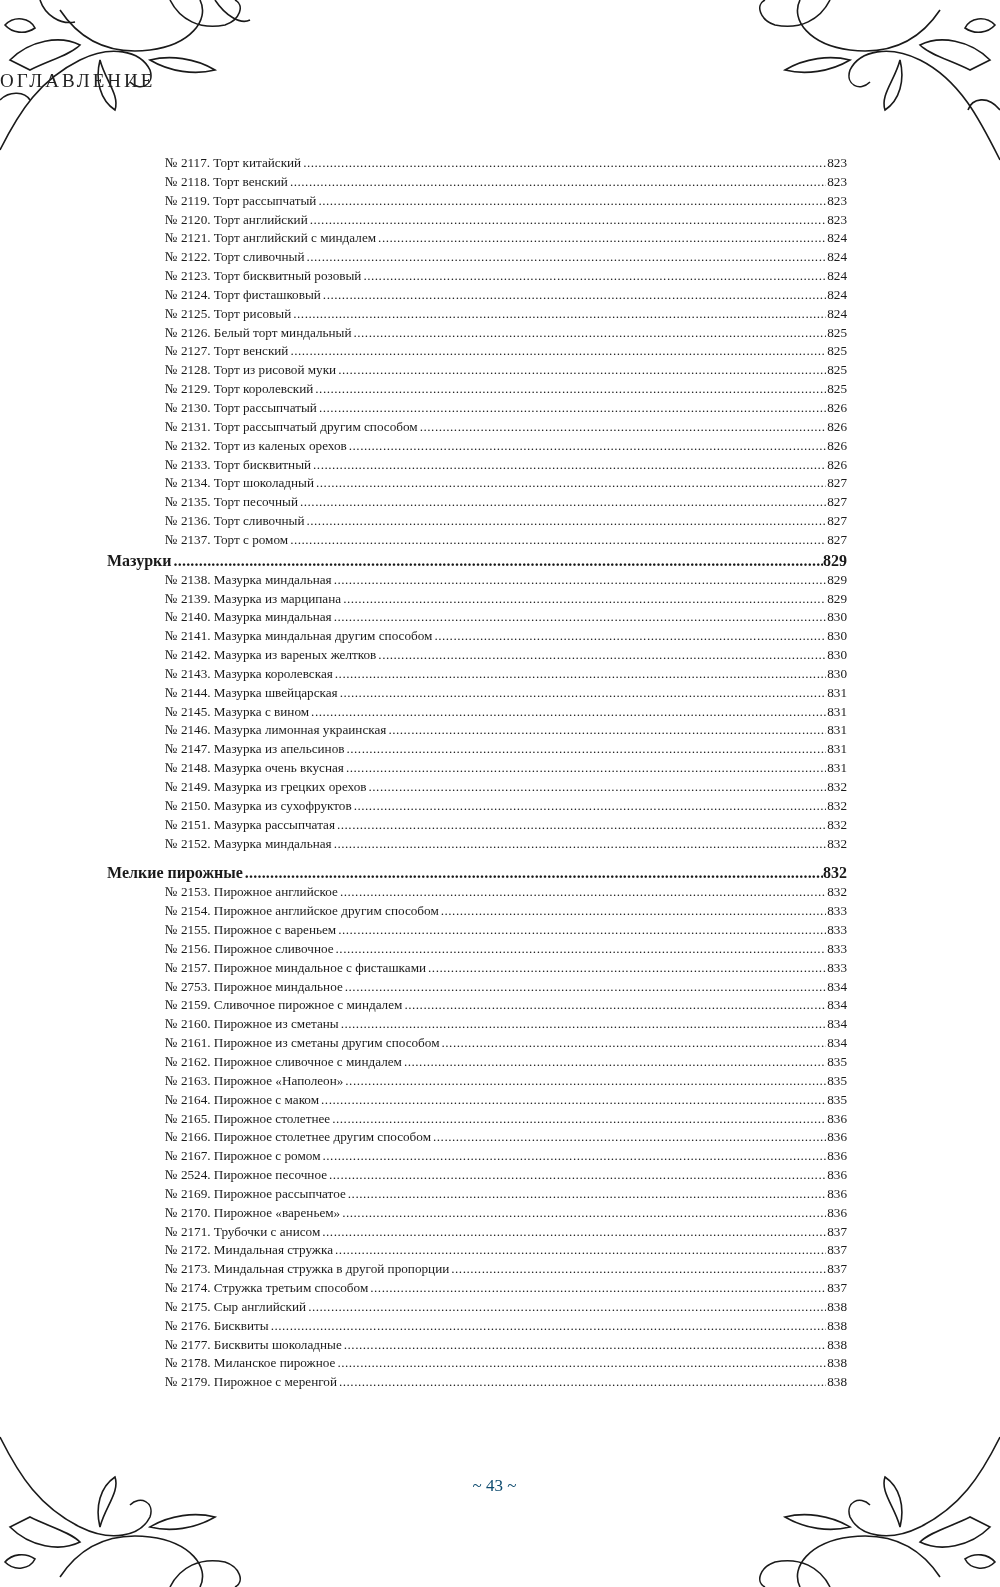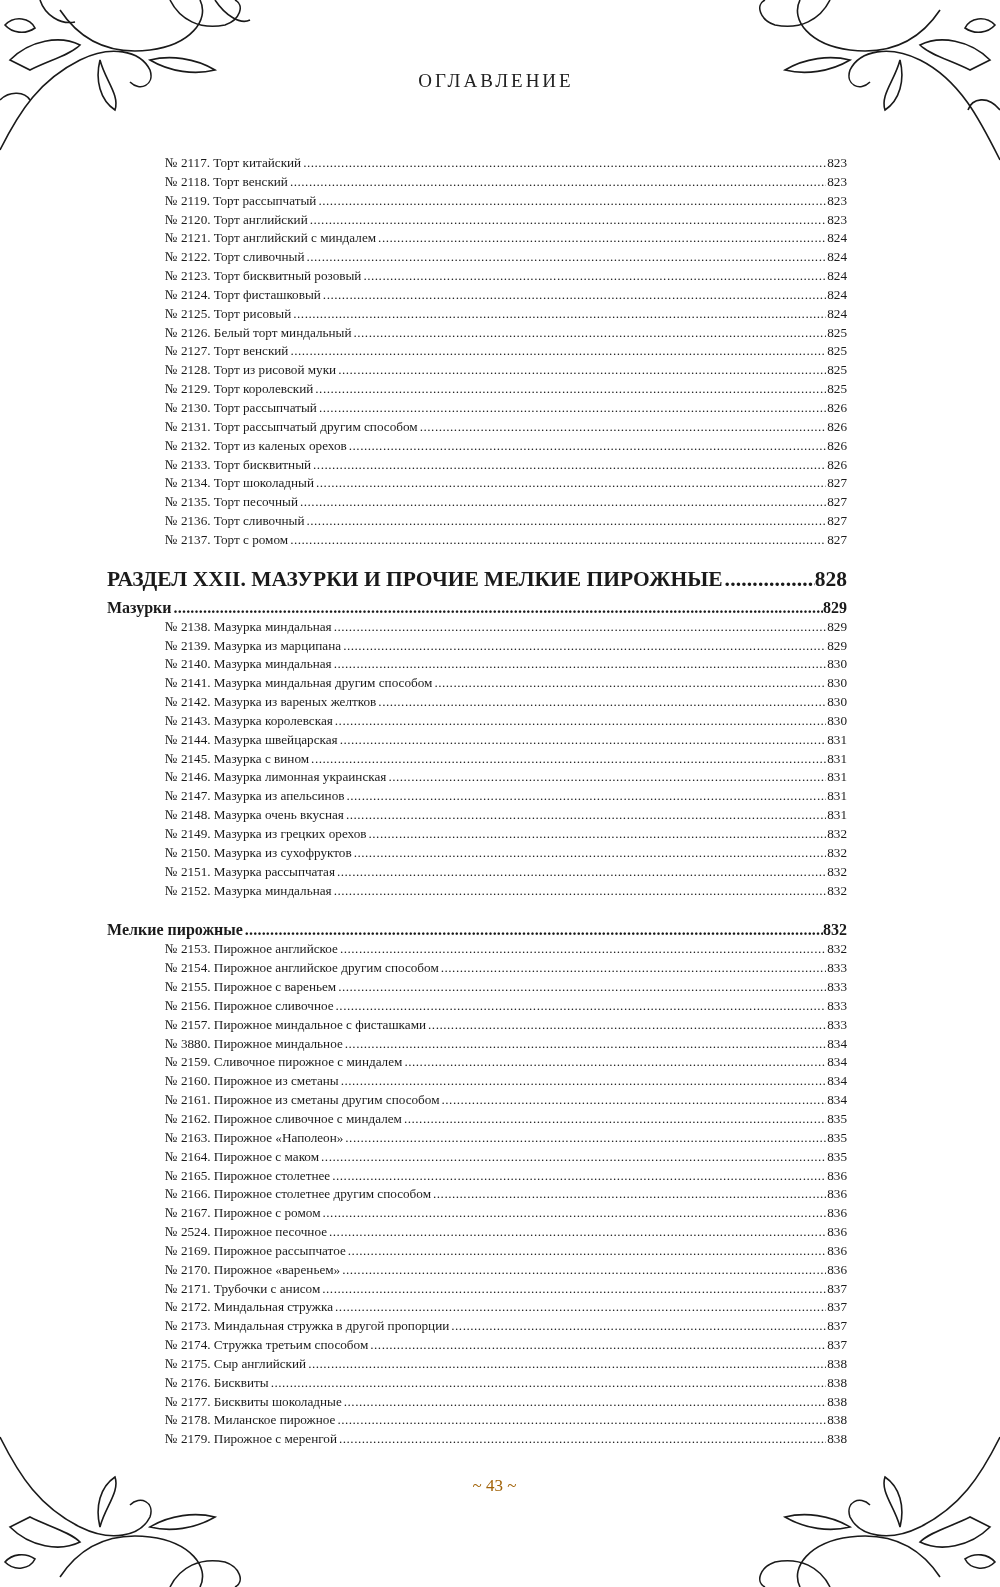--- a/index.html
+++ b/index.html
@@ -7,21 +7,21 @@
     width: 1000px; height: 1587px; position: relative; overflow: hidden;
     font-family: "Liberation Serif", "DejaVu Serif", serif; color: #1a1a1a;
   }
   .corner { position: absolute; width: 260px; height: 170px; }
   .corner svg { width: 100%; height: 100%; }
   .corner.tl { left: 0; top: 0; }
   .corner.tr { right: 0; top: 0; transform: scaleX(-1); }
   .corner.bl { left: 0; bottom: 0; transform: scaleY(-1); }
   .corner.br { right: 0; bottom: 0; transform: scale(-1,-1); }
   .running-head {
-    position: absolute; top: 70px; left: 0; width: 992px; text-align: center;
+    position: absolute; top: 70px; left: 0; width: 992px; text-align: left;
     font-size: 19px; letter-spacing: 3px; color: #222;
   }
   .toc { position: absolute; left: 107px; top: 154px; width: 740px; }
   .entry {
     display: flex; align-items: baseline; margin-left: 58px;
     font-size: 13.2px; line-height: 18.85px; height: 18.85px; white-space: nowrap;
   }
   .entry .title { flex: 0 0 auto; padding-right: 2px; }
   .entry .leader, .chapter .leader, .section .leader {
     flex: 1 1 auto; overflow: hidden; white-space: nowrap;
@@ -35,27 +35,27 @@
     display: flex; align-items: baseline; margin-top: 11px; height: 36px;
     font-size: 21.5px; font-weight: bold; white-space: nowrap; line-height: 36px;
   }
   .chapter .title { flex: 0 0 auto; padding-right: 2px; }
   .chapter .leader::before { letter-spacing: -2.6px; }
   .chapter .page { flex: 0 0 auto; }
   .section {
     display: flex; align-items: flex-end; height: 21px; line-height: 21px;
     font-size: 16px; font-weight: bold; white-space: nowrap;
   }
-  .section.mt { margin-top: 19px; }
+  .section.mt { margin-top: 9px; }
   .section .title { flex: 0 0 auto; padding-right: 2px; }
   .section .leader::before { letter-spacing: -1.9px; }
   .section .page { flex: 0 0 auto; }
   .page-number {
     position: absolute; top: 1476px; left: 0; width: 989px; text-align: center;
-    font-size: 17px; color: #a16207;
+    font-size: 17px; color: #0c4a6e;
   }
 </style>
 </head>
 <body>
 
 <div class="corner tl">
   <svg viewBox="0 0 260 170" fill="none" stroke="#1a1a1a" stroke-width="1.6">
     <path d="M0,150 C20,110 40,80 80,60 C110,45 140,50 150,70 C155,85 140,92 130,82"></path>
     <path d="M60,10 C80,40 110,55 150,50 C190,45 210,20 200,0"></path>
     <path d="M10,60 C30,40 60,35 80,45 C70,55 50,60 30,70 Z"></path>
@@ -207,25 +207,20 @@
         <span class="leader"></span>
         <span class="page">827</span>
       </div>
       <div class="entry">
         <span class="title"><span>№ 2137.</span> <span>Торт с ромом</span></span>
         <span class="leader"></span>
         <span class="page">827</span>
       </div>
     </div>
 
-  <div class="chapter">
-    <span class="title">РАЗДЕЛ XXII. МАЗУРКИ И ПРОЧИЕ МЕЛКИЕ ПИРОЖНЫЕ</span>
-    <span class="leader"></span>
-    <span class="page">828</span>
-  </div>
 
   <div class="section">
     <span class="title">Мазурки</span>
     <span class="leader"></span>
     <span class="page">829</span>
   </div>
 
   <div id="group2">
       <div class="entry">
         <span class="title"><span>№ 2138.</span> <span>Мазурка миндальная</span></span>
@@ -330,21 +325,21 @@
         <span class="title"><span>№ 2156.</span> <span>Пирожное сливочное</span></span>
         <span class="leader"></span>
         <span class="page">833</span>
       </div>
       <div class="entry">
         <span class="title"><span>№ 2157.</span> <span>Пирожное миндальное с фисташками</span></span>
         <span class="leader"></span>
         <span class="page">833</span>
       </div>
       <div class="entry">
-        <span class="title"><span>№ 3880.</span> <span>Пирожное миндальное</span></span>
+        <span class="title"><span>№ 2753.</span> <span>Пирожное миндальное</span></span>
         <span class="leader"></span>
         <span class="page">834</span>
       </div>
       <div class="entry">
         <span class="title"><span>№ 2159.</span> <span>Сливочное пирожное с миндалем</span></span>
         <span class="leader"></span>
         <span class="page">834</span>
       </div>
       <div class="entry">
         <span class="title"><span>№ 2160.</span> <span>Пирожное из сметаны</span></span>

